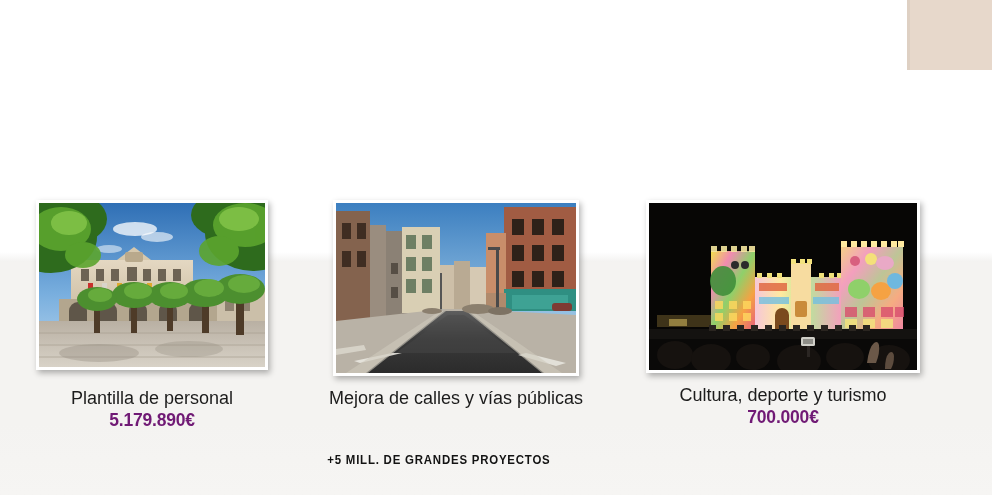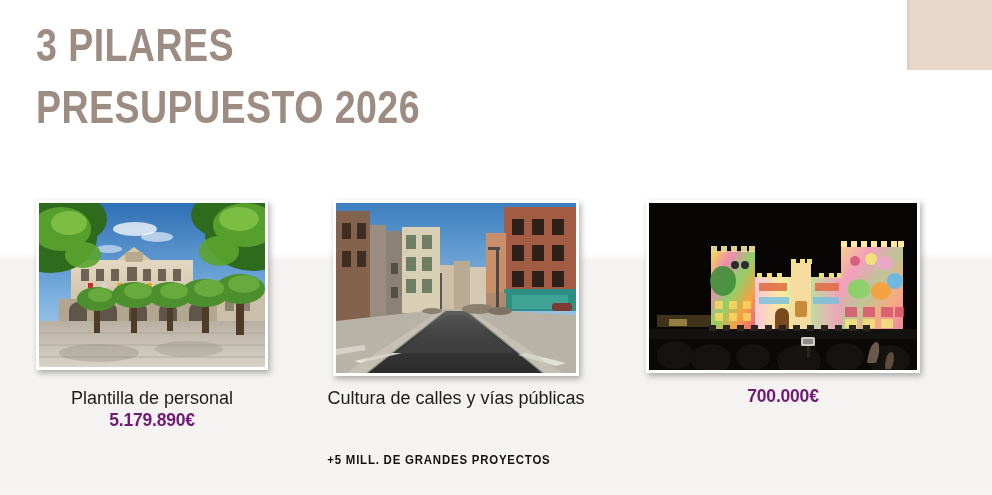--- a/index.html
+++ b/index.html
@@ -159,24 +159,20 @@
 
 <div id="slide">
 
   <div class="bg-band-top"></div>
   <div class="bg-band-mid"></div>
   <div class="bg-band-bottom"></div>
   <div class="bg-band-lower-fade"></div>
 
   <div class="corner-accent"></div>
 
-  <div class="title-block">
-    <span class="title-line">3 PILARES</span>
-    <span class="title-line">PRESUPUESTO 2026</span>
-  </div>
 
   <div class="cards">
 
     <div class="card" style="left:36px; top:200px; width:232px;">
       <div class="photo-frame" style="width:232px; height:170px;">
         <div class="photo">
           <svg viewBox="0 0 226 164" preserveAspectRatio="none" aria-hidden="true">
             <defs>
               <linearGradient id="sky1" x1="0" y1="0" x2="0" y2="1">
                 <stop offset="0%" stop-color="#2f6fb5"></stop>
@@ -375,21 +371,21 @@
 
             <ellipse cx="142" cy="106" rx="16" ry="5" fill="#8b7f6e"></ellipse>
             <ellipse cx="164" cy="108" rx="12" ry="4" fill="#7d7263"></ellipse>
             <ellipse cx="96" cy="108" rx="10" ry="3" fill="#8b7f6e"></ellipse>
 
             <rect x="216" y="100" width="20" height="8" rx="3" fill="#7e3b33"></rect>
           </svg>
         </div>
       </div>
       <div class="caption" style="left:-30px; top:188px; width:306px;">
-        <span class="caption-title">Cultura de calles y vías públicas</span>
+        <span class="caption-title">Mejora de calles y vías públicas</span>
       </div>
     </div>
 
     <div class="card" style="left:646px; top:200px; width:274px;">
       <div class="photo-frame" style="width:274px; height:173px;">
         <div class="photo">
           <svg viewBox="0 0 268 167" preserveAspectRatio="none" aria-hidden="true">
             <defs>
               <linearGradient id="proj3" x1="0" y1="0" x2="1" y2="1">
                 <stop offset="0%" stop-color="#f2e14c"></stop>
@@ -519,20 +515,21 @@
 
             <rect x="158" y="138" width="3" height="16" fill="#2b2623"></rect>
             <rect x="152" y="134" width="14" height="9" rx="1.5" fill="#cfcfc8"></rect>
             <rect x="154" y="136" width="10" height="5" fill="#8e8e88"></rect>
             <path d="M218 160 q2 -16 7 -20 q4 -3 5 2 q1 8 -3 18 z" fill="#6b5848"></path>
             <path d="M236 166 q0 -12 4 -16 q4 -3 5 3 q0 8 -3 13 z" fill="#5d4c3e"></path>
           </svg>
         </div>
       </div>
       <div class="caption" style="left:-18px; top:185px; width:310px;">
+        <span class="caption-title">Cultura, deporte y turismo</span>
         <span class="caption-amount">700.000€</span>
       </div>
     </div>
 
   </div>
 
   <div class="footer-note">
     <span>+5 MILL. DE GRANDES PROYECTOS</span>
   </div>
 

